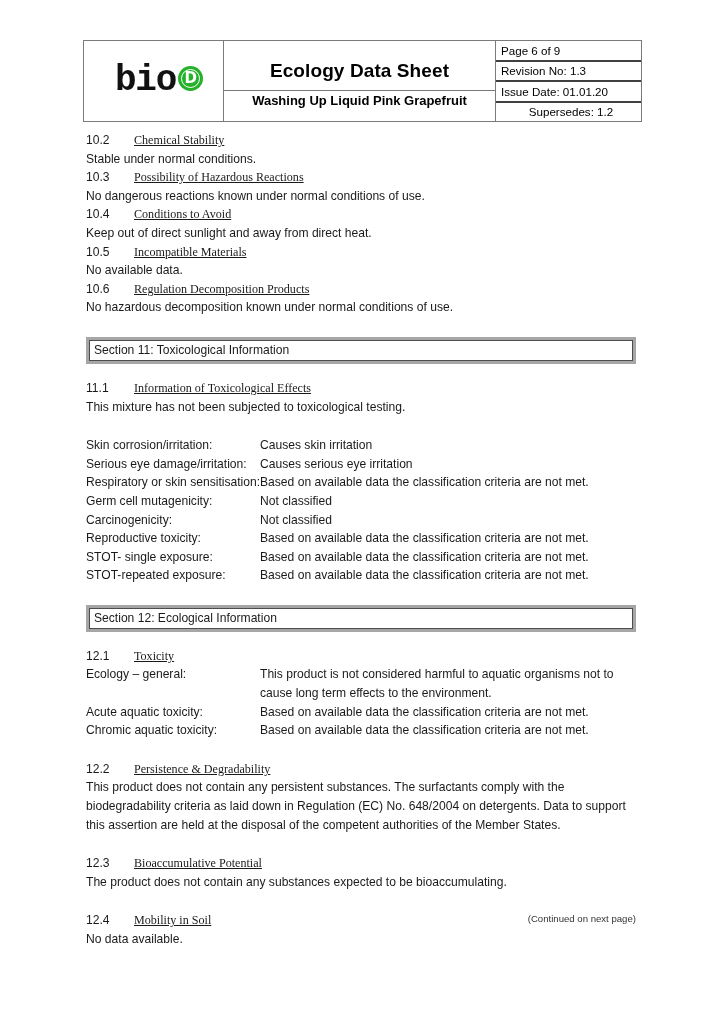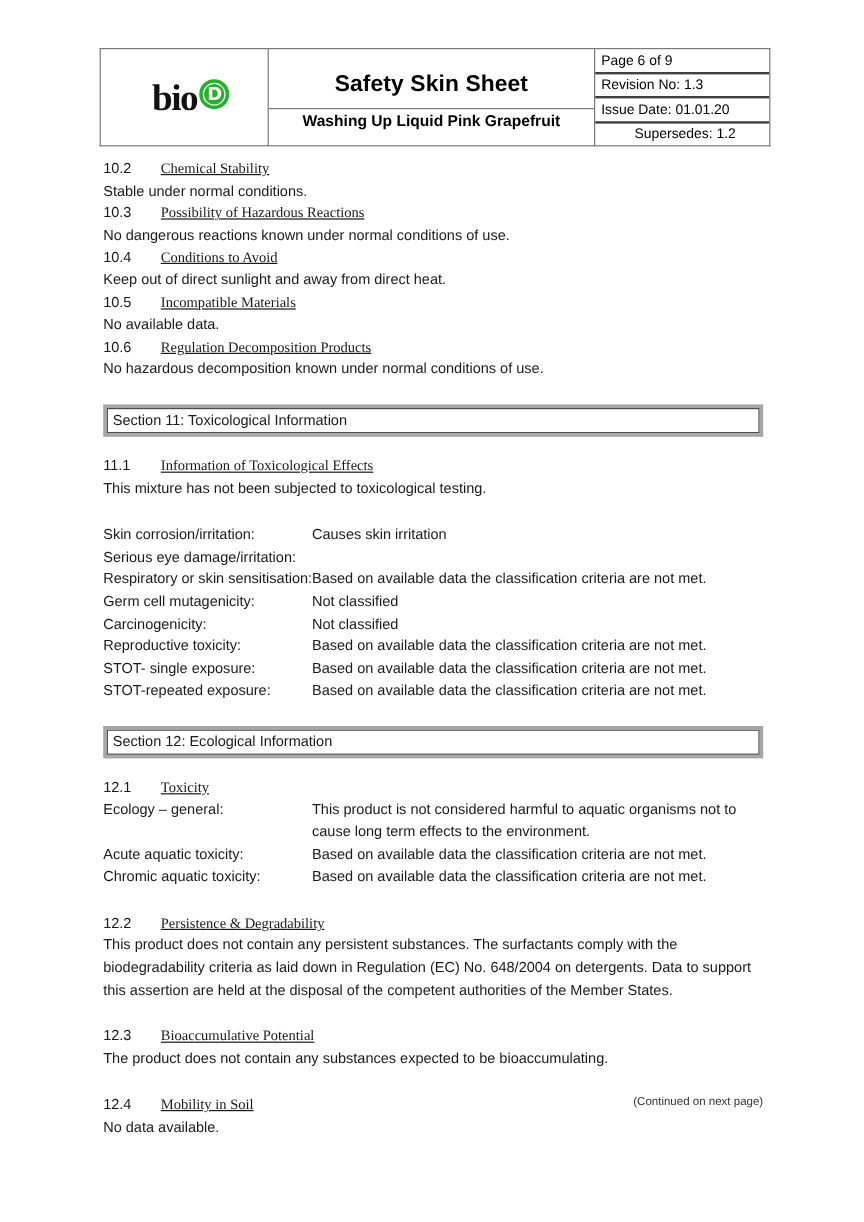--- a/index.html
+++ b/index.html
@@ -86,23 +86,23 @@
 
   
   .logo {
     display: inline-flex;
     align-items: center;
     justify-content: center;
     gap: 1px;
     line-height: 1;
   }
   .logo-word {
-    font-family: Liberation Serif, serif;
+    font-family: Liberation Mono, monospace;
     font-weight: bold;
-    font-size: 31px;
+    font-size: 36px;
     color: #111;
     letter-spacing: -1.2px;
     margin-left: 11px;
   }
   .logo-badge {
     width: 25px;
     height: 25px;
     border-radius: 50%;
     background: #25b12a;
     color: #fff;
@@ -199,21 +199,21 @@
           <span class="logo-word">bio</span>
               <span class="logo-badge">
                 <span>D</span>
               </span>
         </span>
       </td>
       <td class="cell-title-wrap">
         <table class="inner-title">
           <tbody>
                 <tr>
-                  <td class="title-main">Safety Skin Sheet</td>
+                  <td class="title-main">Ecology Data Sheet</td>
                 </tr>
           <tr>
                   <td class="title-sub">Washing Up Liquid Pink Grapefruit</td>
                 </tr>
         </tbody>
             </table>
       </td>
       <td class="cell-meta">
         <table class="meta-table">
           <tbody>
@@ -286,20 +286,21 @@
 
     <div class="spacer-lg"></div>
 
     <div class="defs">
       <div class="def-row">
         <span class="lbl">Skin corrosion/irritation:</span>
         <span class="val">Causes skin irritation</span>
       </div>
       <div class="def-row">
         <span class="lbl">Serious eye damage/irritation:</span>
+        <span class="val">Causes serious eye irritation</span>
       </div>
       <div class="def-row">
         <span class="lbl">Respiratory or skin sensitisation:</span>
         <span class="val">Based on available data the classification criteria are not met.</span>
       </div>
       <div class="def-row">
         <span class="lbl">Germ cell mutagenicity:</span>
         <span class="val">Not classified</span>
       </div>
       <div class="def-row">

